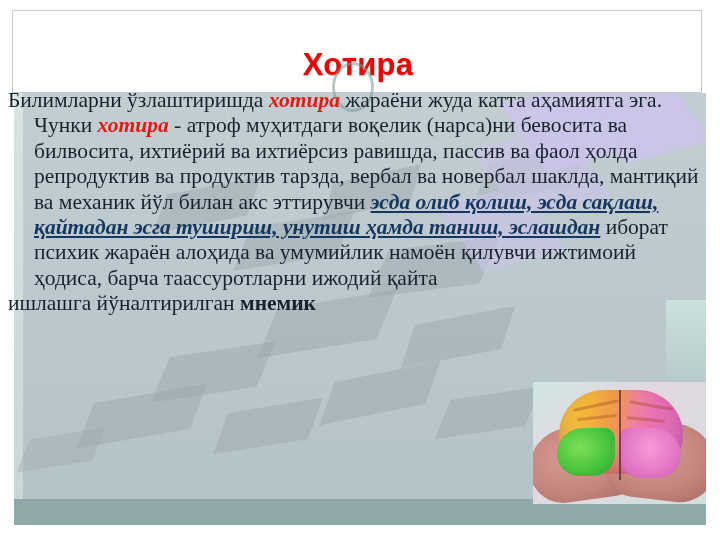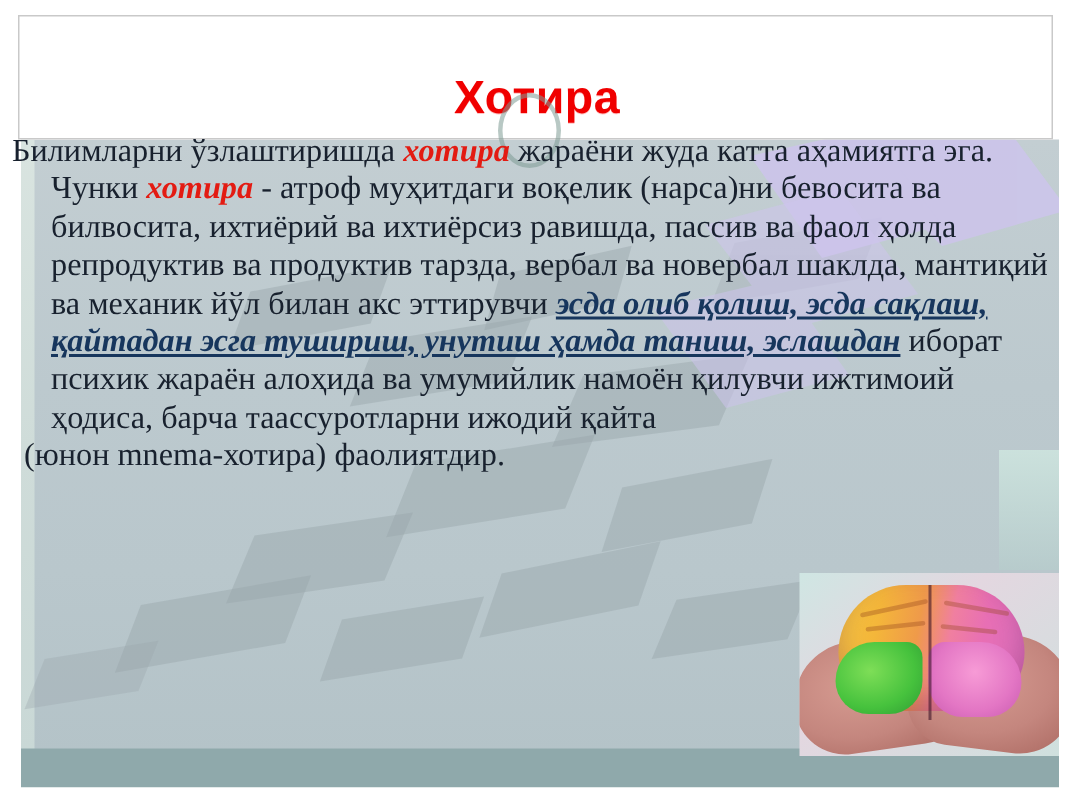--- a/index.html
+++ b/index.html
@@ -284,22 +284,22 @@
   <div class="soft-right"></div>
 
   <div class="title-box">
     <div class="title-text">Хотира</div>
   </div>
   <div class="circle-wm"></div>
 
   <div class="body-wrap">
     <p class="para"><span class="hang">Билимларни ўзлаштиришда </span><span class="accent">хотира</span><span> жараёни жуда катта аҳамиятга эга. Чунки </span><span class="accent">хотира</span><span>  - атроф муҳитдаги воқелик (нарса)ни бевосита ва билвосита, ихтиёрий ва ихтиёрсиз равишда, пассив ва фаол ҳолда репродуктив ва продуктив тарзда, вербал ва новербал шаклда, мантиқий ва механик йўл билан акс эттирувчи </span><span class="keyterm">эсда олиб қолиш, эсда сақлаш, қайтадан эсга тушириш, унутиш ҳамда таниш, эслашдан</span><span> иборат психик жараён алоҳида ва умумийлик намоён қилувчи ижтимоий ҳодиса, барча таассуротларни ижодий қайта</span></p>
 
-
-    <p class="tail2"> (юнон mnema-хотира) фаолиятдир.</p>
+    <p class="tail"><span>ишлашга йўналтирилган </span><span class="strong">мнемик</span></p>
+
   </div>
 
   <div class="picture">
     <div class="pic-hand-l"></div>
     <div class="pic-hand-r"></div>
     <div class="pic-brain"></div>
     <div class="pic-brain-lo-l"></div>
     <div class="pic-brain-lo-r"></div>
     <div class="pic-brain-split"></div>
     <div class="pic-fold" style="left:40px;top:22px;width:46px;transform:rotate(-12deg);"></div>

